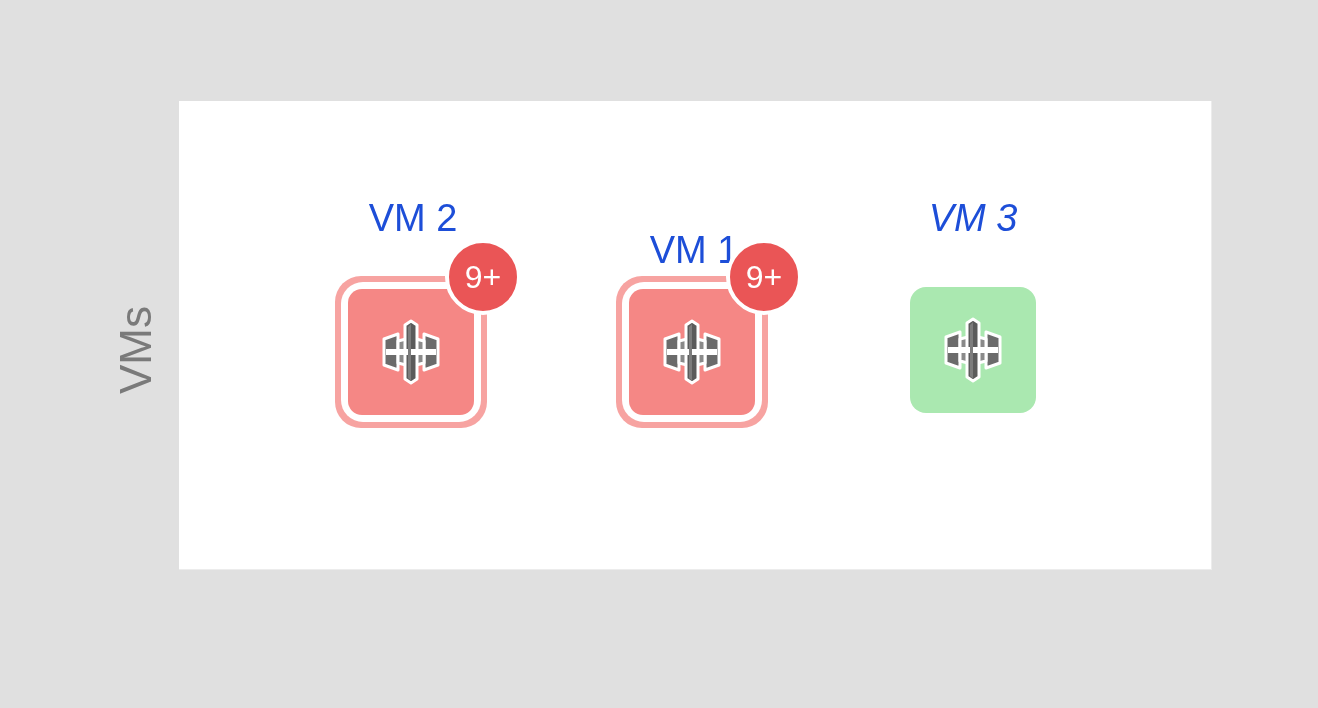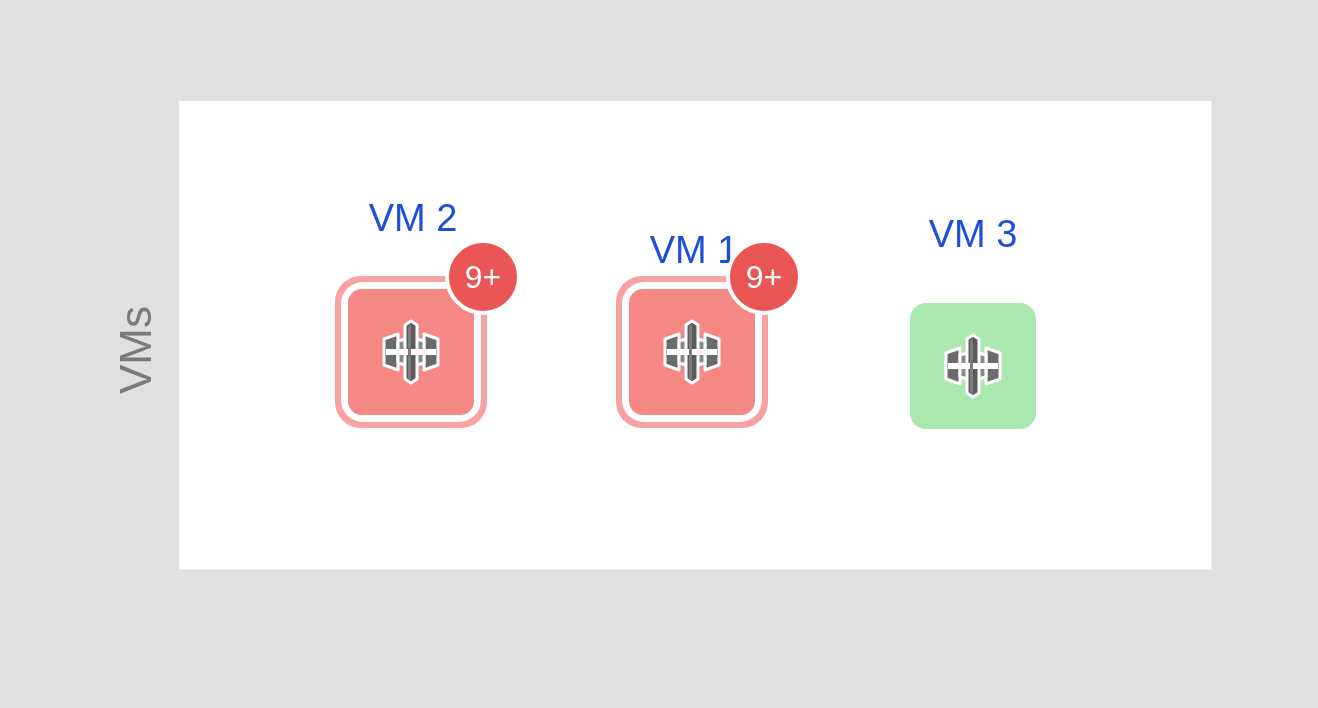--- a/index.html
+++ b/index.html
@@ -93,21 +93,21 @@
           </g>
           <rect x="8" y="30" width="50" height="6" fill="#ffffff"></rect>
           <path d="M30 8 L33 5 L33 62 L30 59 Z" fill="#7c7c7c"></path>
         </svg>
       </span>
     </div>
   </div>
   <div class="badge" style="left:110px; top:41px; background:#ea5556;">9+</div>
 </div>
 
-<div class="node" style="left:888px; top:214px;">
+<div class="node" style="left:888px; top:198px;font-style:italic;">
   <div class="node-title">VM 3</div>
   <div class="tile" style="left:22px; top:89px; background:#aae8b0;">
     <span class="icon">
       <svg width="66" height="66" viewBox="0 0 66 66">
         <g stroke="#ffffff" stroke-width="3" stroke-linejoin="round">
           <path d="M6 20 L20 15 L20 51 L6 46 Z" fill="#6b6b6b"></path>
           <path d="M60 20 L46 15 L46 51 L60 46 Z" fill="#6b6b6b"></path>
           <path d="M20 22 L28 20 L28 46 L20 44 Z" fill="#8a8a8a"></path>
           <path d="M46 22 L38 20 L38 46 L46 44 Z" fill="#8a8a8a"></path>
           <path d="M27 6 L33 2 L39 6 L39 60 L33 64 L27 60 Z" fill="#5b5b5b"></path>

